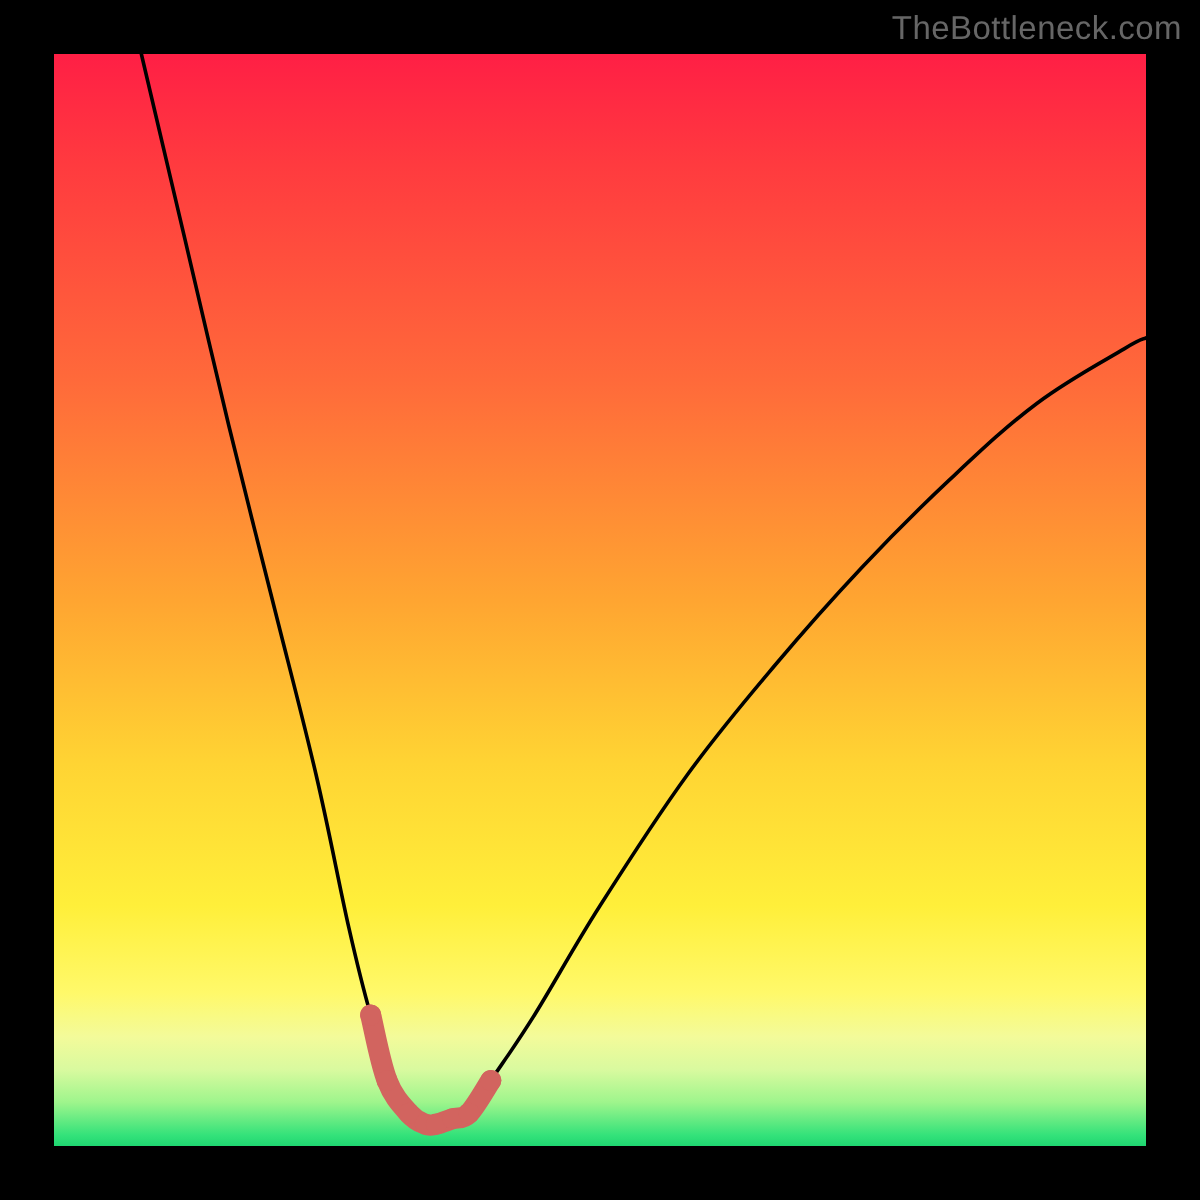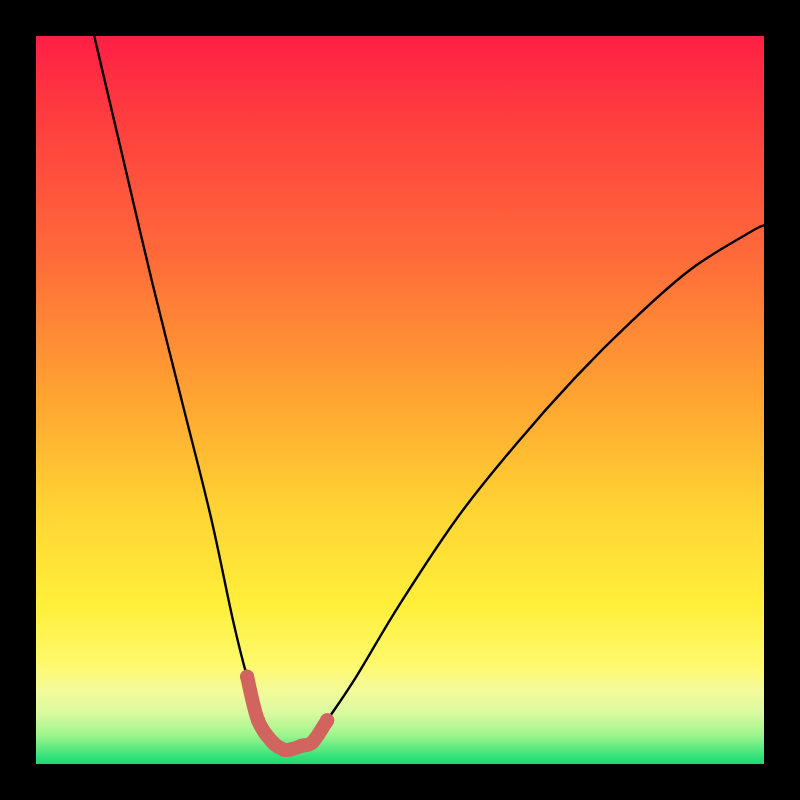--- a/index.html
+++ b/index.html
@@ -57,20 +57,21 @@
     left: 0;
     top: 0;
     width: 728px;
     height: 728px;
   }
 </style>
 </head>
 <body>
 
 <div class="stage">
+  <div class="watermark">TheBottleneck.com</div>
 
   <div class="plot-area">
     <svg class="curve" viewBox="0 0 728 728" preserveAspectRatio="none">
       <path id="main-curve" fill="none" stroke="#000" stroke-width="2.4" stroke-linecap="round" stroke-linejoin="round" d="M 58.24 0.00 C 63.48 22.28, 76.88 79.21, 87.36 123.76 C 97.84 168.31, 106.00 204.28, 116.48 247.52 C 126.96 290.76, 135.12 322.07, 145.60 364.00 C 156.08 405.93, 165.55 441.17, 174.72 480.48 C 183.89 519.79, 190.01 553.57, 196.56 582.40 C 203.11 611.23, 205.88 622.29, 211.12 640.64 C 216.36 658.99, 221.09 672.53, 225.68 684.32 C 230.27 696.11, 232.67 700.92, 236.60 706.16 C 240.53 711.40, 242.93 712.13, 247.52 713.44 C 252.11 714.75, 256.84 714.75, 262.08 713.44 C 267.32 712.13, 271.40 711.40, 276.64 706.16 C 281.88 700.92, 283.34 696.11, 291.20 684.32 C 299.06 672.53, 307.22 661.61, 320.32 640.64 C 333.42 619.67, 345.65 596.67, 364.00 567.84 C 382.35 539.01, 401.27 509.31, 422.24 480.48 C 443.21 451.65, 459.51 432.58, 480.48 407.68 C 501.45 382.78, 517.75 364.44, 538.72 342.16 C 559.69 319.88, 575.99 303.58, 596.96 283.92 C 617.93 264.26, 634.23 248.68, 655.20 232.96 C 676.17 217.24, 700.34 204.42, 713.44 196.56 C 726.54 188.70, 725.38 190.59, 728.00 189.28"></path>
       <path id="min-segment" fill="none" stroke="#d2645f" stroke-width="14" stroke-linecap="round" stroke-linejoin="round" d="M 211.12 640.64 C 213.09 648.50, 217.45 672.53, 222.04 684.32 C 226.63 696.11, 232.01 700.92, 236.60 706.16 C 241.19 711.40, 244.24 712.13, 247.52 713.44 C 250.80 714.75, 251.52 714.10, 254.80 713.44 C 258.08 712.78, 261.79 711.11, 265.72 709.80 C 269.65 708.49, 272.05 710.75, 276.64 706.16 C 281.23 701.57, 288.58 688.25, 291.20 684.32"></path>
       <g id="min-dots">
           <circle cx="211.12" cy="640.64" r="7" fill="#d2645f"></circle>
           <circle cx="222.04" cy="684.32" r="7" fill="#d2645f"></circle>
           <circle cx="236.60" cy="706.16" r="7" fill="#d2645f"></circle>
           <circle cx="247.52" cy="713.44" r="7" fill="#d2645f"></circle>

